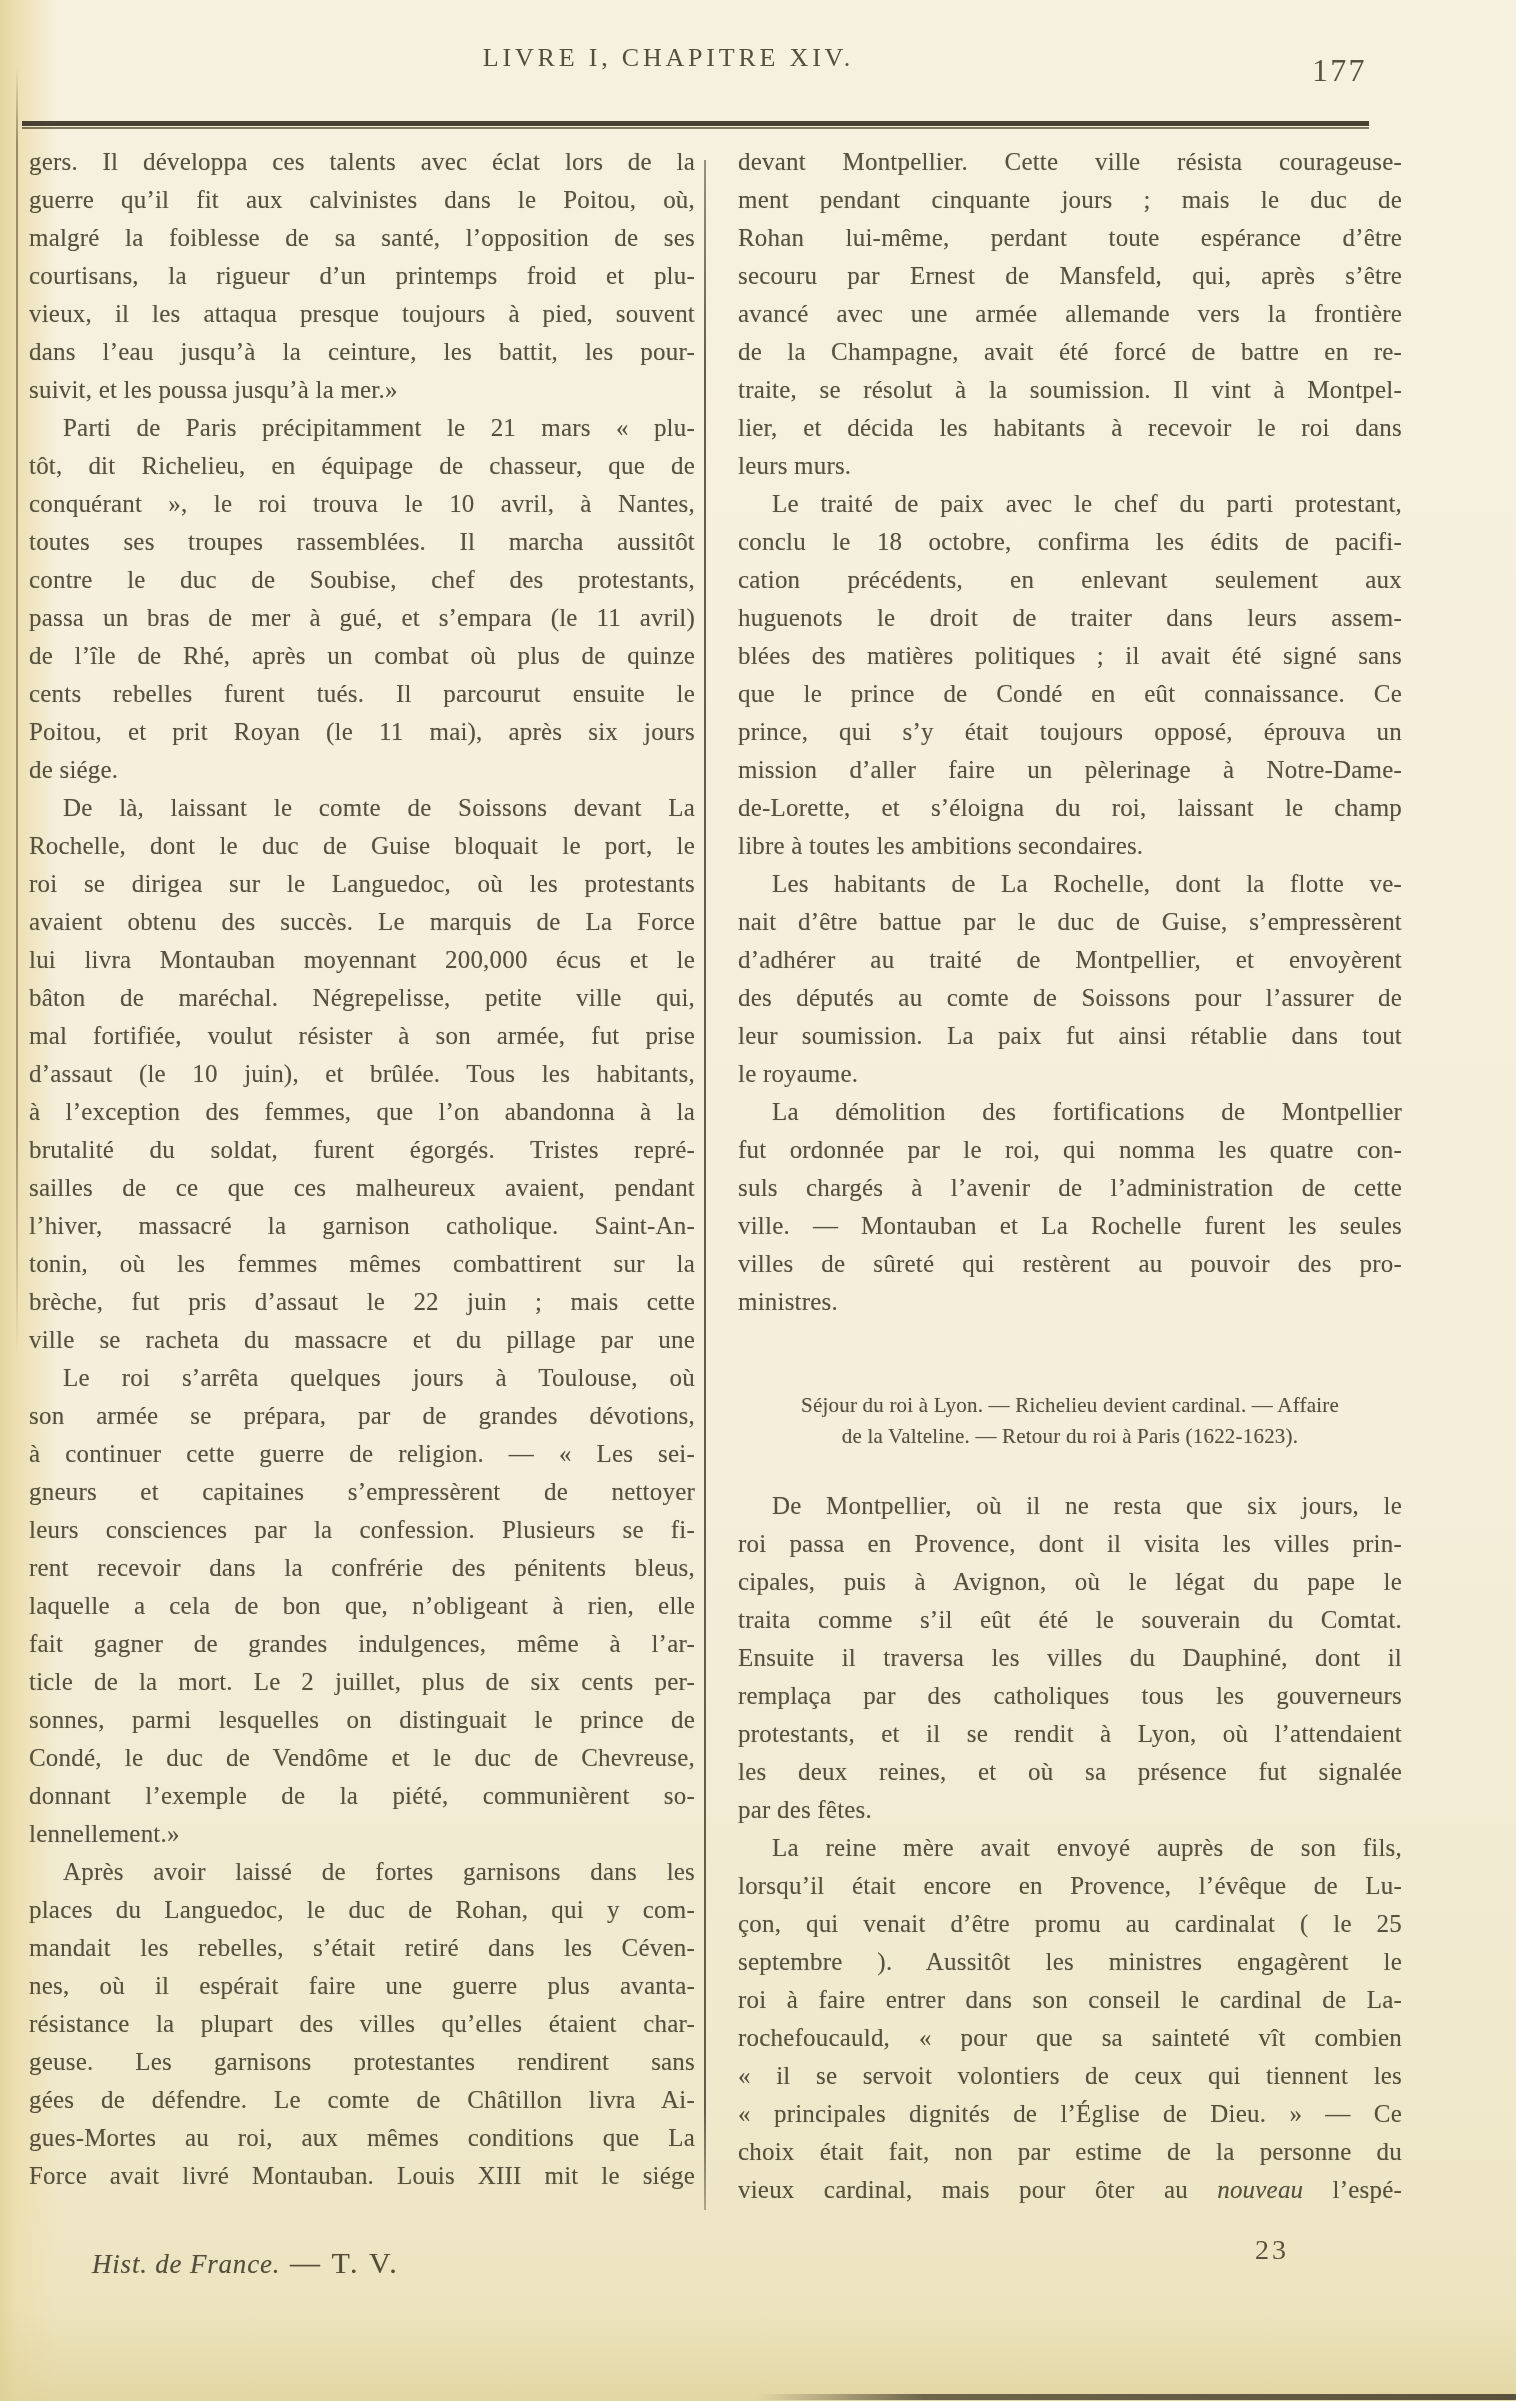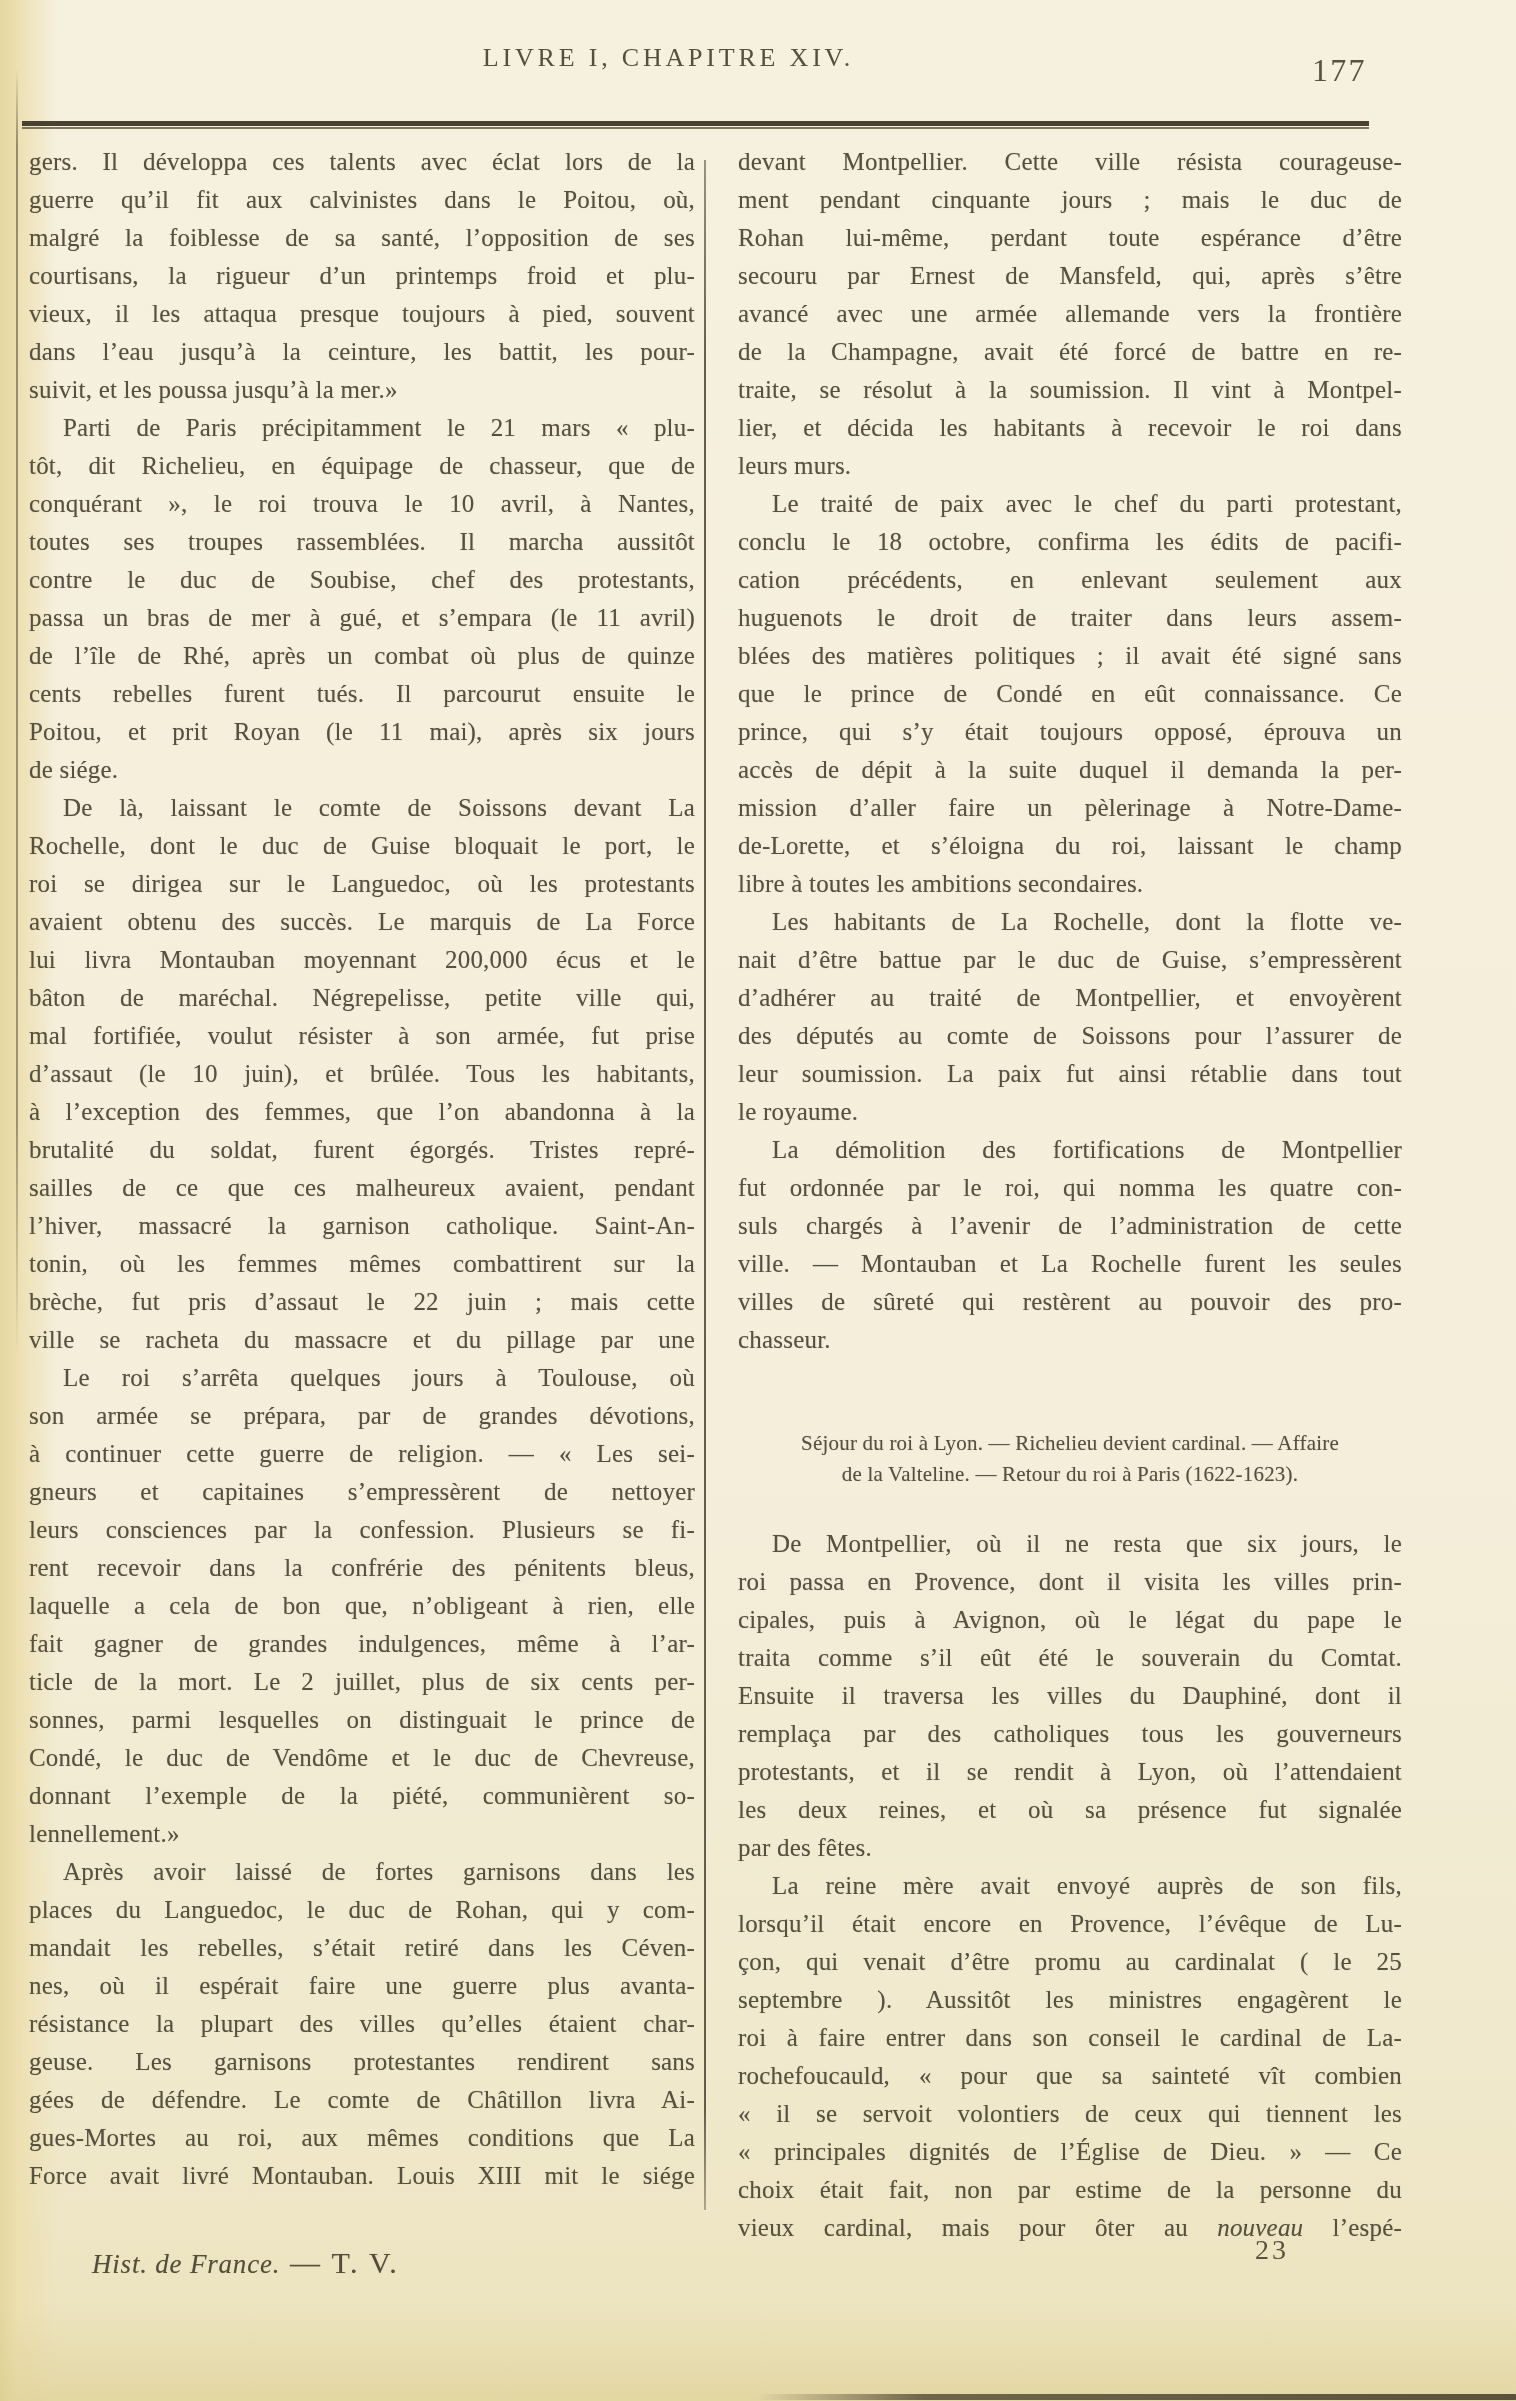--- a/index.html
+++ b/index.html
@@ -173,40 +173,39 @@
         <div class="line rag">leurs murs.</div>
       </div>
       <div class="para">
         <div class="line first">Le traité de paix avec le chef du parti protestant,</div>
         <div class="line">conclu le 18 octobre, confirma les édits de pacifi-</div>
         <div class="line">cation précédents, en enlevant seulement aux</div>
         <div class="line">huguenots le droit de traiter dans leurs assem-</div>
         <div class="line">blées des matières politiques ; il avait été signé sans</div>
         <div class="line">que le prince de Condé en eût connaissance. Ce</div>
         <div class="line">prince, qui s’y était toujours opposé, éprouva un</div>
-        <div class="line">accès de dépit à la suite duquel il demanda la per-</div>
         <div class="line">mission d’aller faire un pèlerinage à Notre-Dame-</div>
         <div class="line">de-Lorette, et s’éloigna du roi, laissant le champ</div>
         <div class="line rag">libre à toutes les ambitions secondaires.</div>
       </div>
       <div class="para">
         <div class="line first">Les habitants de La Rochelle, dont la flotte ve-</div>
         <div class="line">nait d’être battue par le duc de Guise, s’empressèrent</div>
         <div class="line">d’adhérer au traité de Montpellier, et envoyèrent</div>
         <div class="line">des députés au comte de Soissons pour l’assurer de</div>
         <div class="line">leur soumission. La paix fut ainsi rétablie dans tout</div>
         <div class="line rag">le royaume.</div>
       </div>
       <div class="para">
         <div class="line first">La démolition des fortifications de Montpellier</div>
         <div class="line">fut ordonnée par le roi, qui nomma les quatre con-</div>
         <div class="line">suls chargés à l’avenir de l’administration de cette</div>
         <div class="line">ville. — Montauban et La Rochelle furent les seules</div>
         <div class="line">villes de sûreté qui restèrent au pouvoir des pro-</div>
-        <div class="line rag">chasseur.</div>
+        <div class="line rag">ministres.</div>
       </div>
       <div class="para note">
         <div class="line">Séjour du roi à Lyon. — Richelieu devient cardinal. — Affaire</div>
         <div class="line">de la Valteline. — Retour du roi à Paris (1622-1623).</div>
       </div>
       <div class="para">
         <div class="line first">De Montpellier, où il ne resta que six jours, le</div>
         <div class="line">roi passa en Provence, dont il visita les villes prin-</div>
         <div class="line">cipales, puis à Avignon, où le légat du pape le</div>
         <div class="line">traita comme s’il eût été le souverain du Comtat.</div>

